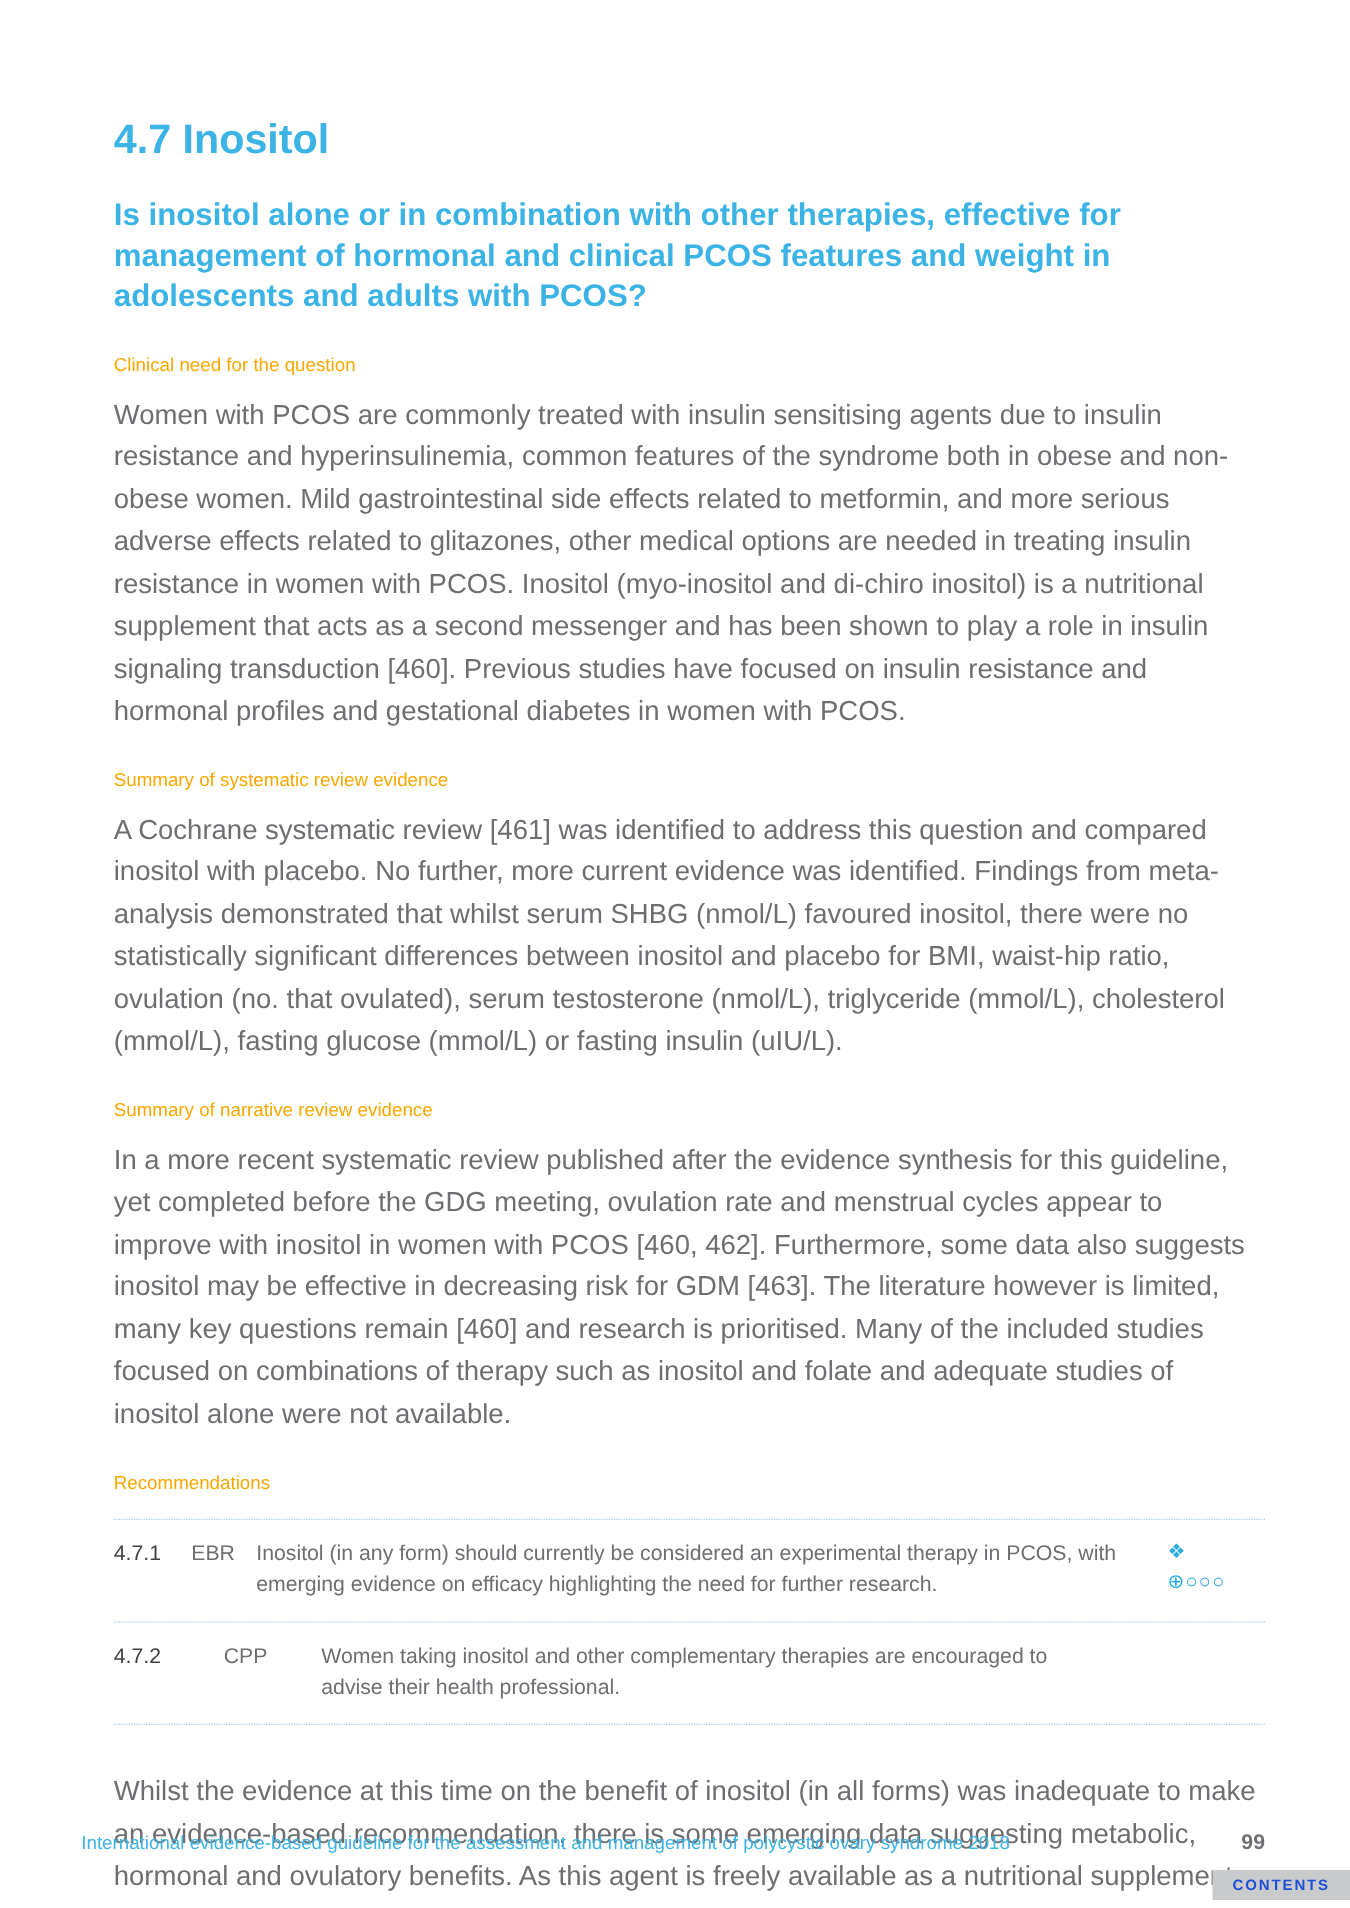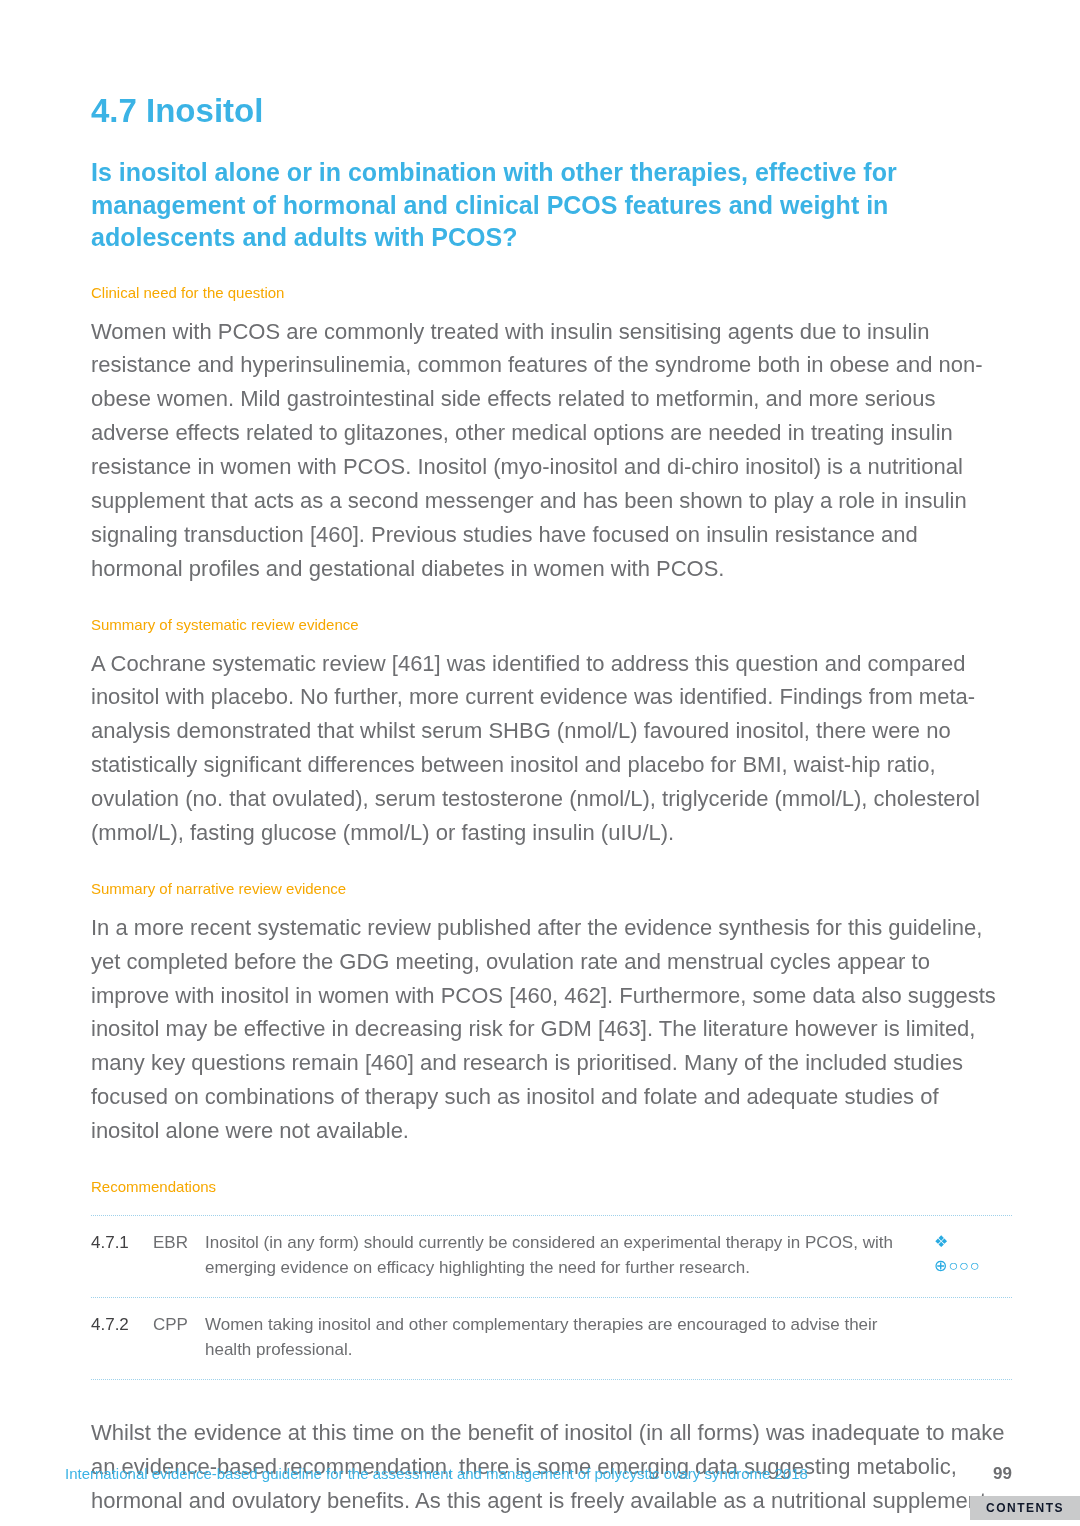--- a/index.html
+++ b/index.html
@@ -49,20 +49,21 @@
   .rec-row {
     display: flex;
     align-items: flex-start;
     border-top: 1px dotted #9fd1ea;
     padding: 14px 0 16px 0;
     font-size: 17px;
     line-height: 1.5;
   }
   .rec-table .rec-row:last-child {
     border-bottom: 1px dotted #9fd1ea;
+    gap: 26px;
   }
   .rec-num {
     width: 62px;
     flex: 0 0 62px;
     color: #414042;
   }
   .rec-type {
     width: 52px;
     flex: 0 0 52px;
     color: #6d6e71;
@@ -105,21 +106,21 @@
   .footer-page {
     color: #6d6e71;
     font-size: 17px;
     font-weight: bold;
   }
   .contents-badge {
     position: absolute;
     right: 0;
     bottom: 6px;
     background: #c9cacb;
-    color: #0f172a;
+    color: #1d4ed8;
     font-size: 12px;
     font-weight: bold;
     letter-spacing: 1.5px;
     padding: 5px 16px;
     cursor: pointer;
     border: none;
   }
 </style>
 </head>
 <body>

